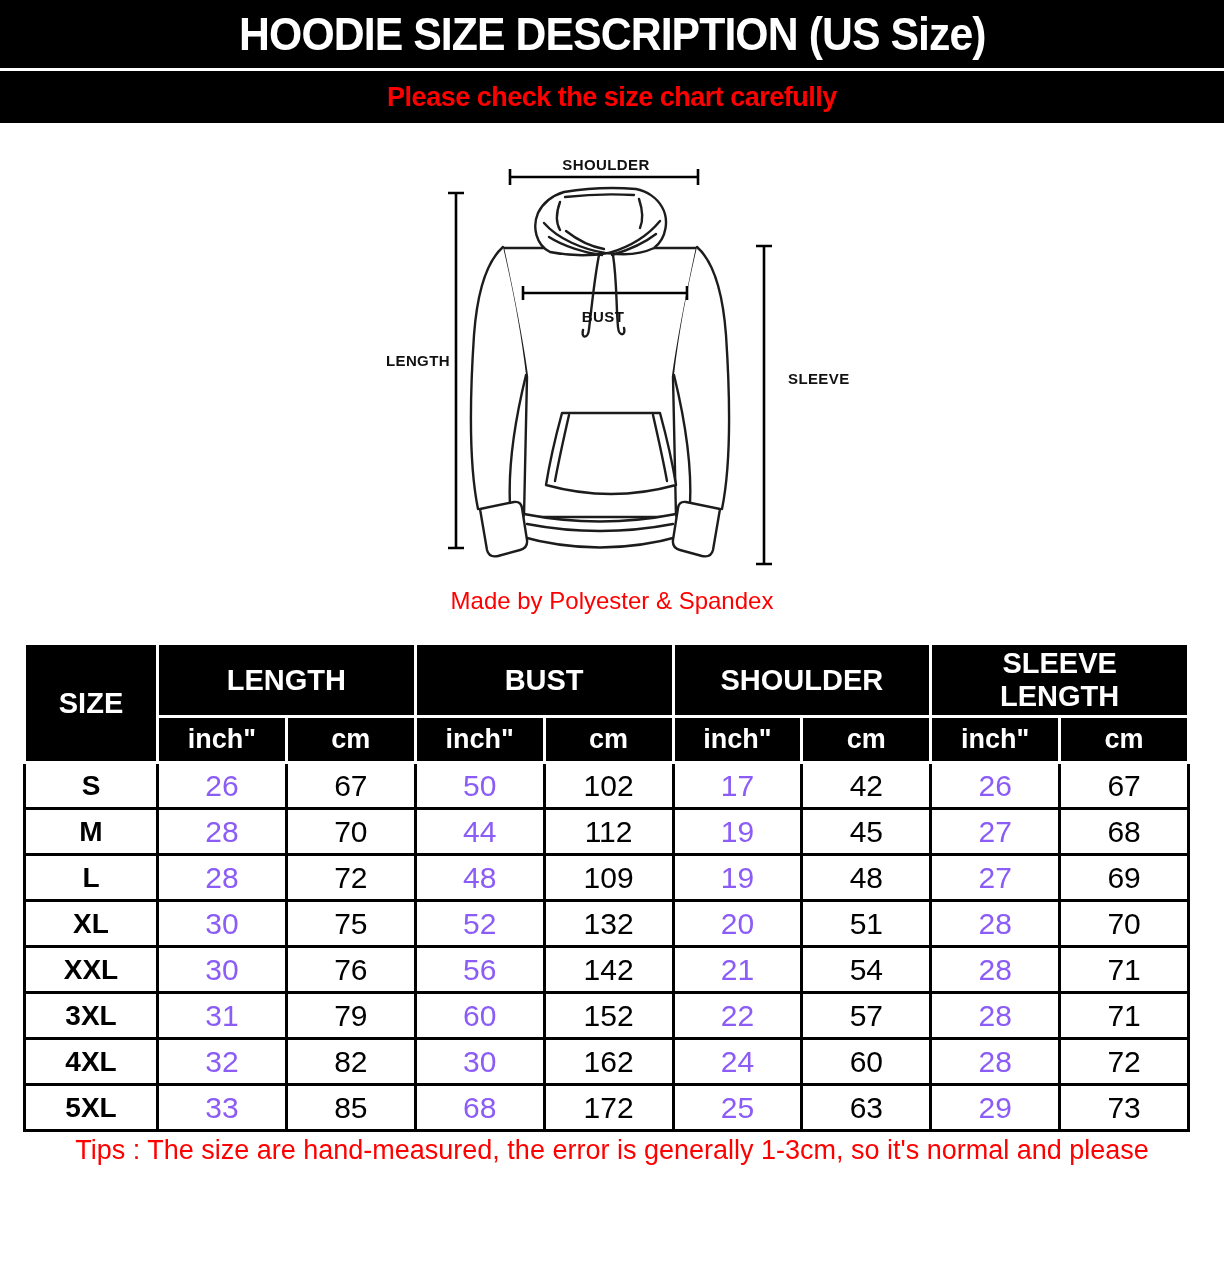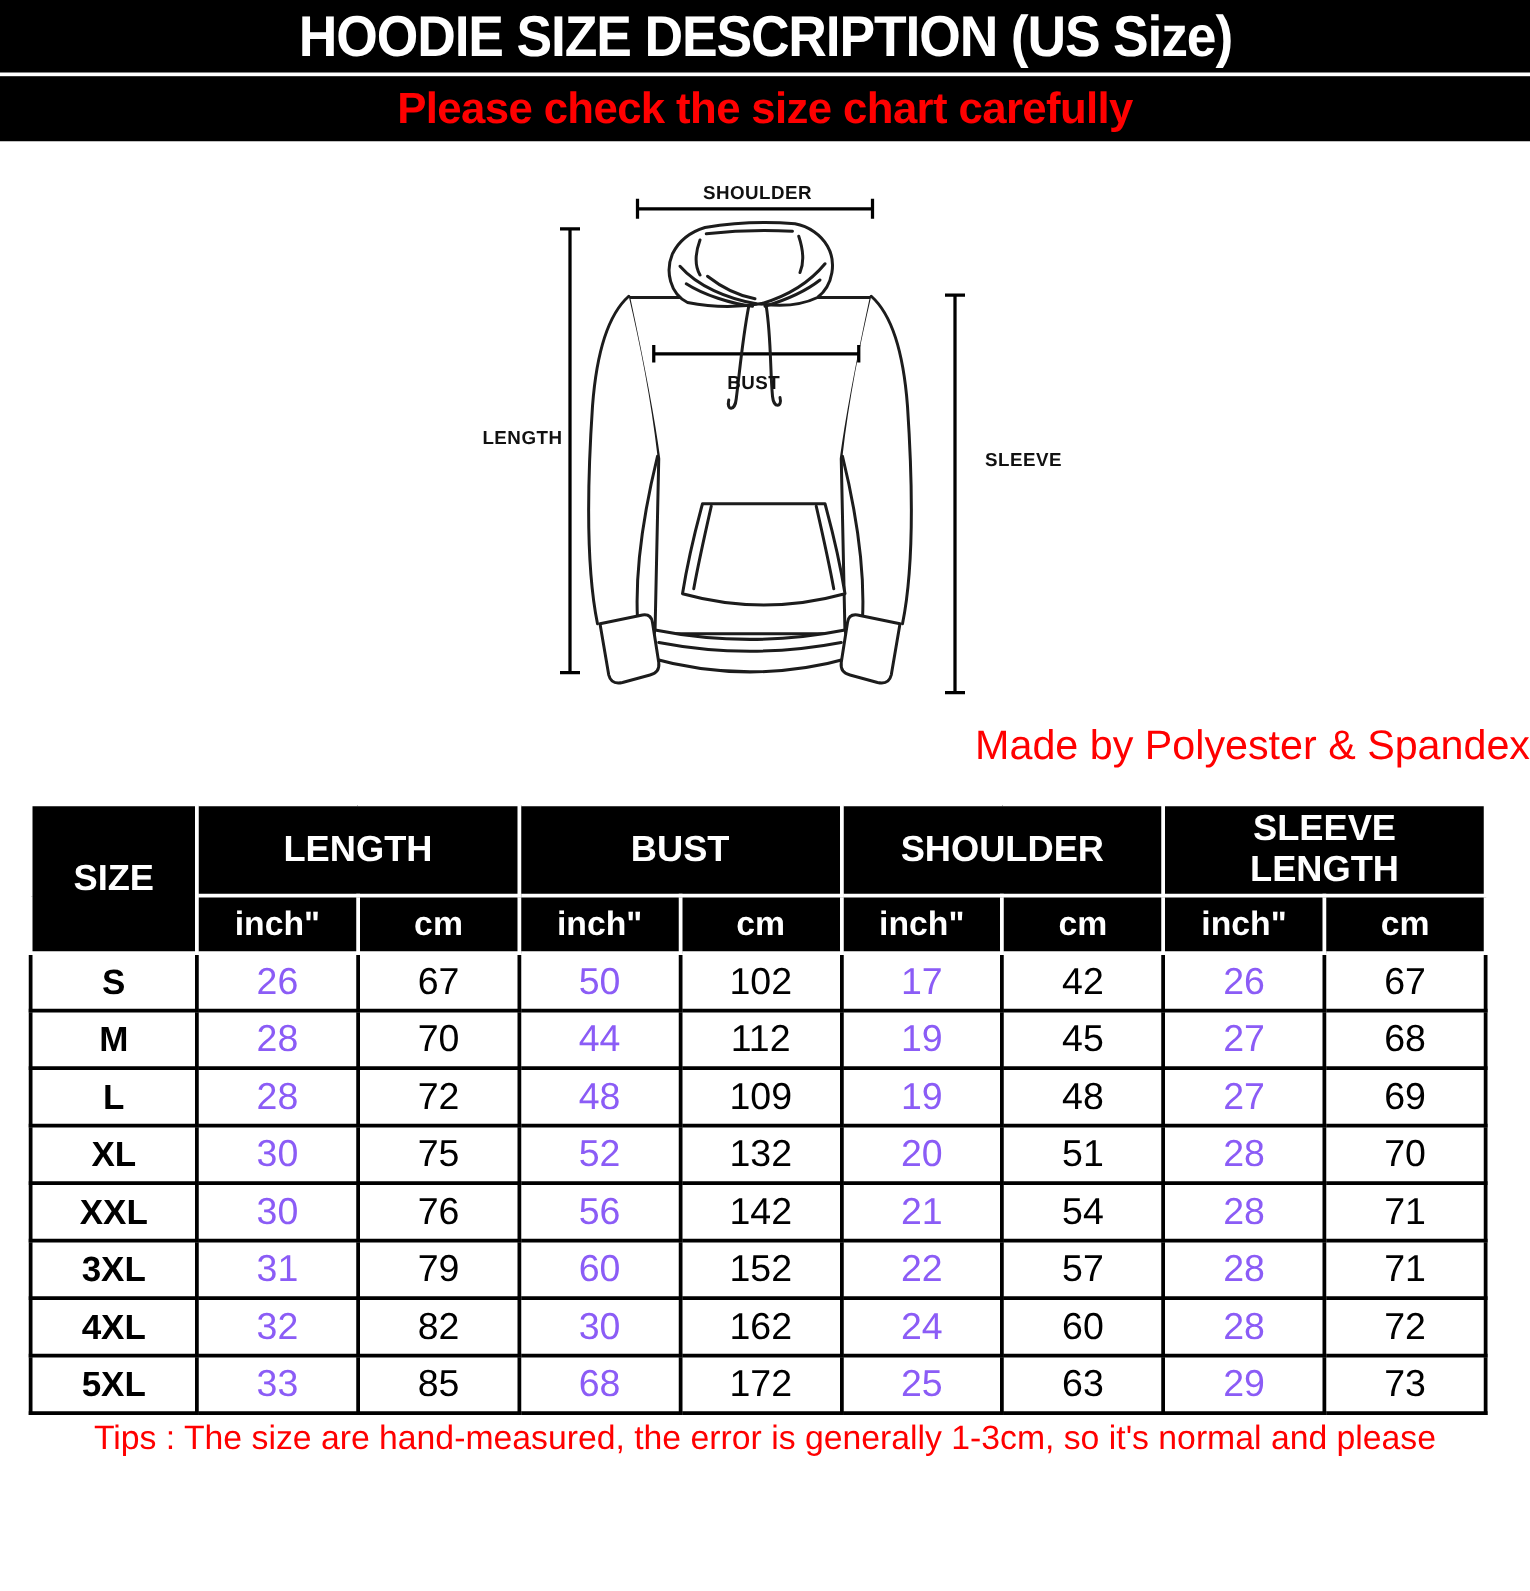--- a/index.html
+++ b/index.html
@@ -3,37 +3,37 @@
 <meta charset="utf-8">
 <style>
   * { margin:0; padding:0; box-sizing:border-box; }
   html,body { background:#fff; }
   body {
     width:1224px; height:1273px;
     font-family:"Liberation Sans","DejaVu Sans",sans-serif;
     color:#000; overflow:hidden;
   }
   .bar { width:1224px; background:#000; display:flex; align-items:center; justify-content:center; }
-  .bar-title { height:61px; border-bottom:3px solid #fff; }
+  .bar-title { height:71px; border-bottom:3px solid #fff; }
   .title-text {
     color:#fff; font-weight:bold; font-size:46px; letter-spacing:-1px;
     display:inline-block; transform:scaleX(.93); transform-origin:center; white-space:nowrap;
   }
   .bar-subtitle { height:52px; }
-  .subtitle-text { color:#f00; font-weight:bold; font-size:35px; letter-spacing:-.5px; white-space:nowrap; }
+  .subtitle-text { color:#f00; font-weight:bold; font-size:27px; letter-spacing:-.5px; white-space:nowrap; }
 
   .diagram { position:relative; width:1224px; height:462px; }
   .diagram svg { position:absolute; left:350px; top:12px; }
   .dlabel { position:absolute; font-weight:bold; font-size:15px; letter-spacing:.4px; color:#111; white-space:nowrap; }
   .lbl-shoulder { left:606px; top:33px; transform:translateX(-50%); }
   .lbl-length   { left:377px; top:229px; width:73px; text-align:right; }
   .lbl-bust     { left:603px; top:185px; transform:translateX(-50%); }
   .lbl-sleeve   { left:788px; top:247px; }
 
-  .material-note { margin-top:2px; text-align:right; color:#f00; font-size:33px; }
+  .material-note { margin-top:2px; text-align:center; color:#f00; font-size:24px; }
 
   table.size-chart {
     margin:27px 0 0 23px; width:1167px;
     border-collapse:collapse; table-layout:fixed;
   }
   col.c-size { width:133px; }
   .size-chart th {
     background:#000; color:#fff; border:3px solid #fff;
     font-weight:bold; text-align:center; vertical-align:middle;
   }

